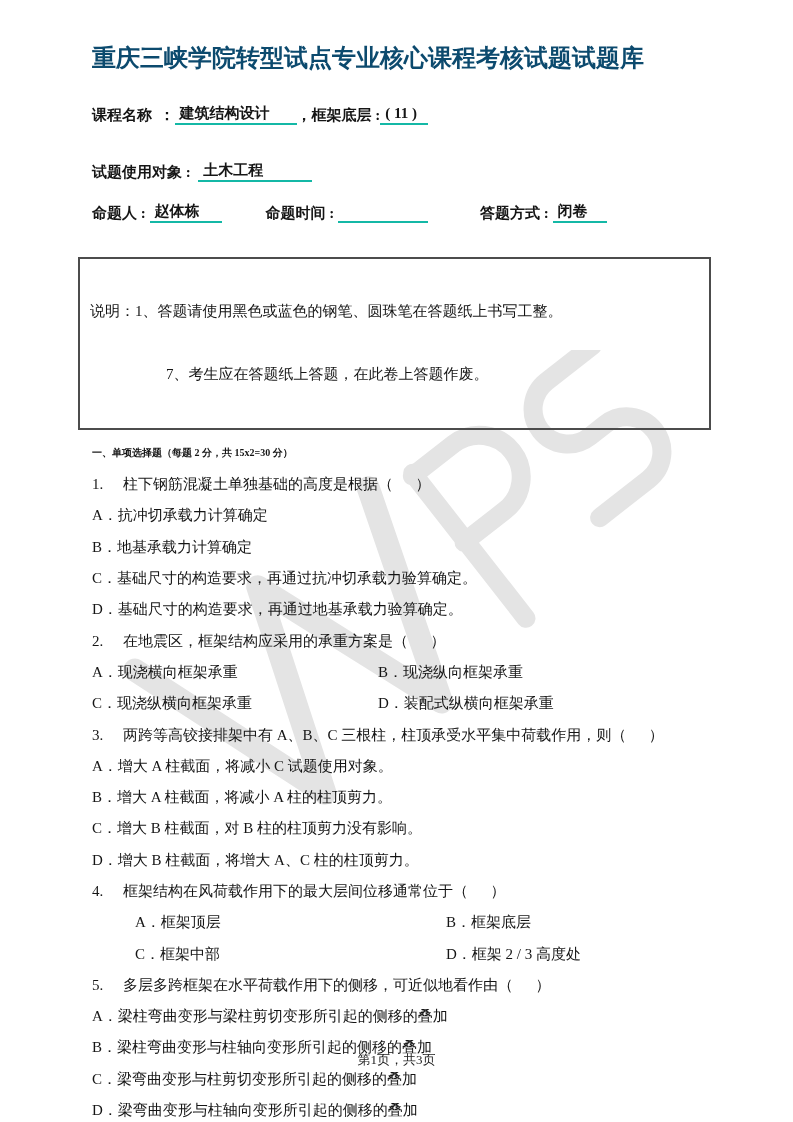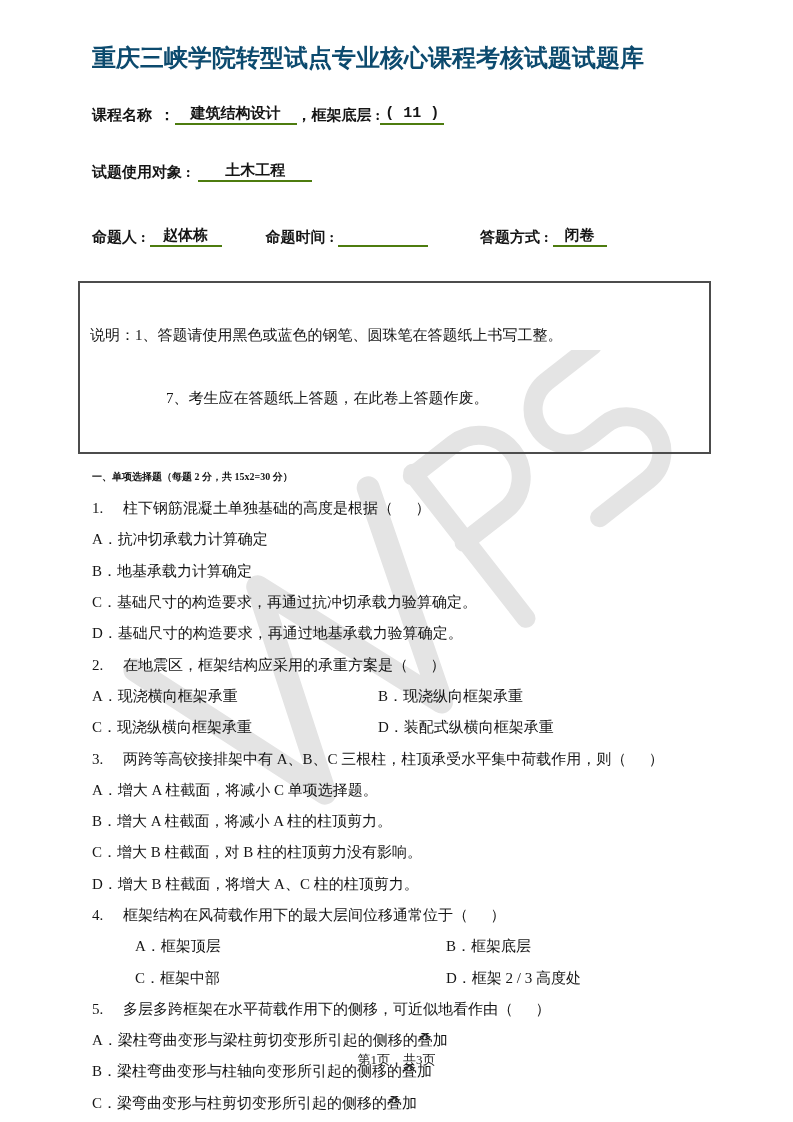--- a/index.html
+++ b/index.html
@@ -9,25 +9,25 @@
     font-family:"Liberation Serif","DejaVu Serif",serif;
   }
   .content{position:relative;z-index:2;padding:42px 56px 0 92px;}
   .title{
     font-family:"Liberation Sans","DejaVu Sans",sans-serif;
     font-size:24px;font-weight:700;margin:0;white-space:pre;color:#0c4a6e;
   }
   .hline{display:flex;align-items:flex-end;white-space:pre;font-size:15px;font-weight:700;}
   .l1{margin-top:30px;}
   .l2{margin-top:36px;}
-  .l3{margin-top:44px;}
+  .l3{margin-top:20px;}
   .grp{display:flex;align-items:flex-end;}
   .g2{margin-left:44px;}
   .g3{margin-left:52px;}
-  .u{display:inline-block;border-bottom:2px solid #4d7c0f;text-align:center;padding:0 5px;min-height:18px;font-family:Liberation Mono, monospace;}
+  .u{display:inline-block;border-bottom:2px solid #14b8a6;text-align:left;padding:0 5px;min-height:18px;}
   .u-course{min-width:112px;}
   .u-no{min-width:38px;}
   .u-aud{min-width:104px;}
   .u-author{min-width:62px;}
   .u-date{min-width:80px;}
   .u-mode{min-width:44px;}
   .notice{
     box-sizing:border-box;margin:34px 0 0 -14px;width:633px;
     border:2px solid #4c4c4c;padding:4px 10px 5px 10px;
     font-size:15px;white-space:pre;
@@ -115,21 +115,21 @@
         <span class="c2">B．现浇纵向框架承重</span>
       </div>
       <div class="qline q2col">
         <span class="c1">C．现浇纵横向框架承重</span>
         <span class="c2">D．装配式纵横向框架承重</span>
       </div>
 
       <div class="qline">
         <span class="qno">3.</span><span>两跨等高铰接排架中有 A、B、C 三根柱，柱顶承受水平集中荷载作用，则（      ）</span>
       </div>
-      <div class="qline">A．增大 A 柱截面，将减小 C 单项选择题。</div>
+      <div class="qline">A．增大 A 柱截面，将减小 C 试题使用对象。</div>
       <div class="qline">B．增大 A 柱截面，将减小 A 柱的柱顶剪力。</div>
       <div class="qline">C．增大 B 柱截面，对 B 柱的柱顶剪力没有影响。</div>
       <div class="qline">D．增大 B 柱截面，将增大 A、C 柱的柱顶剪力。</div>
 
       <div class="qline">
         <span class="qno">4.</span><span>框架结构在风荷载作用下的最大层间位移通常位于（      ）</span>
       </div>
       <div class="qline q4col">
         <span class="c1">A．框架顶层</span>
         <span class="c2">B．框架底层</span>

